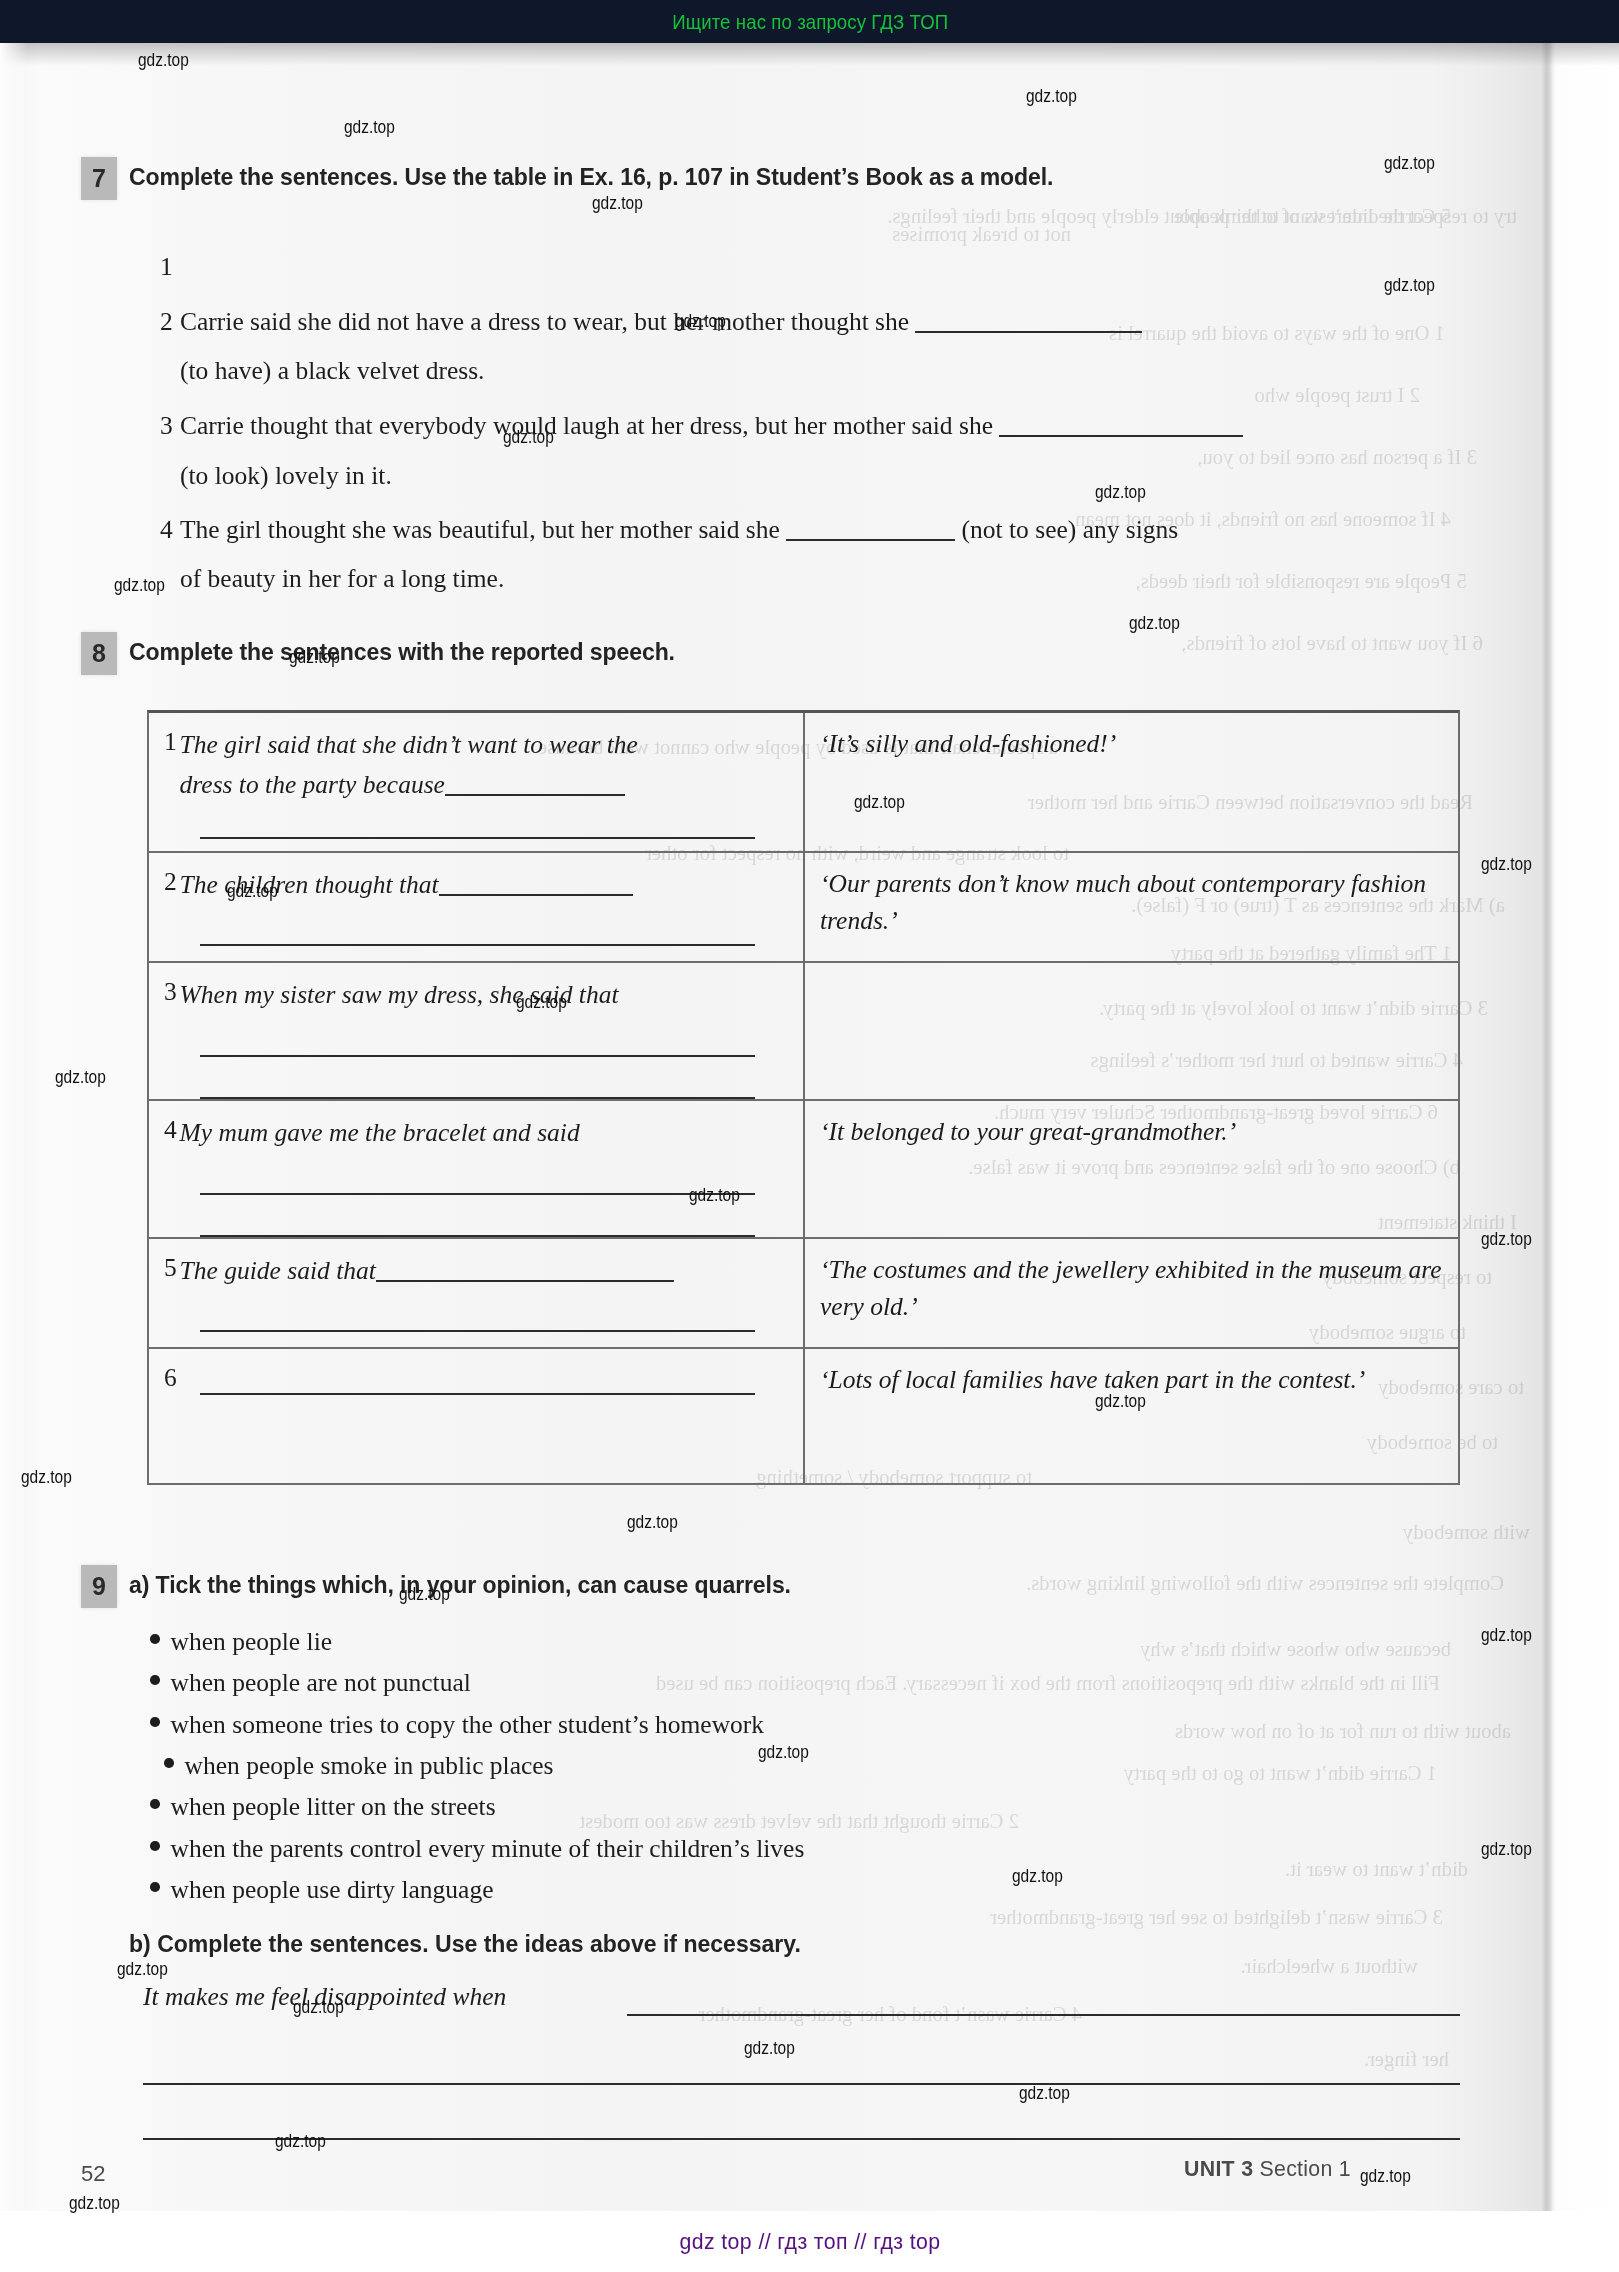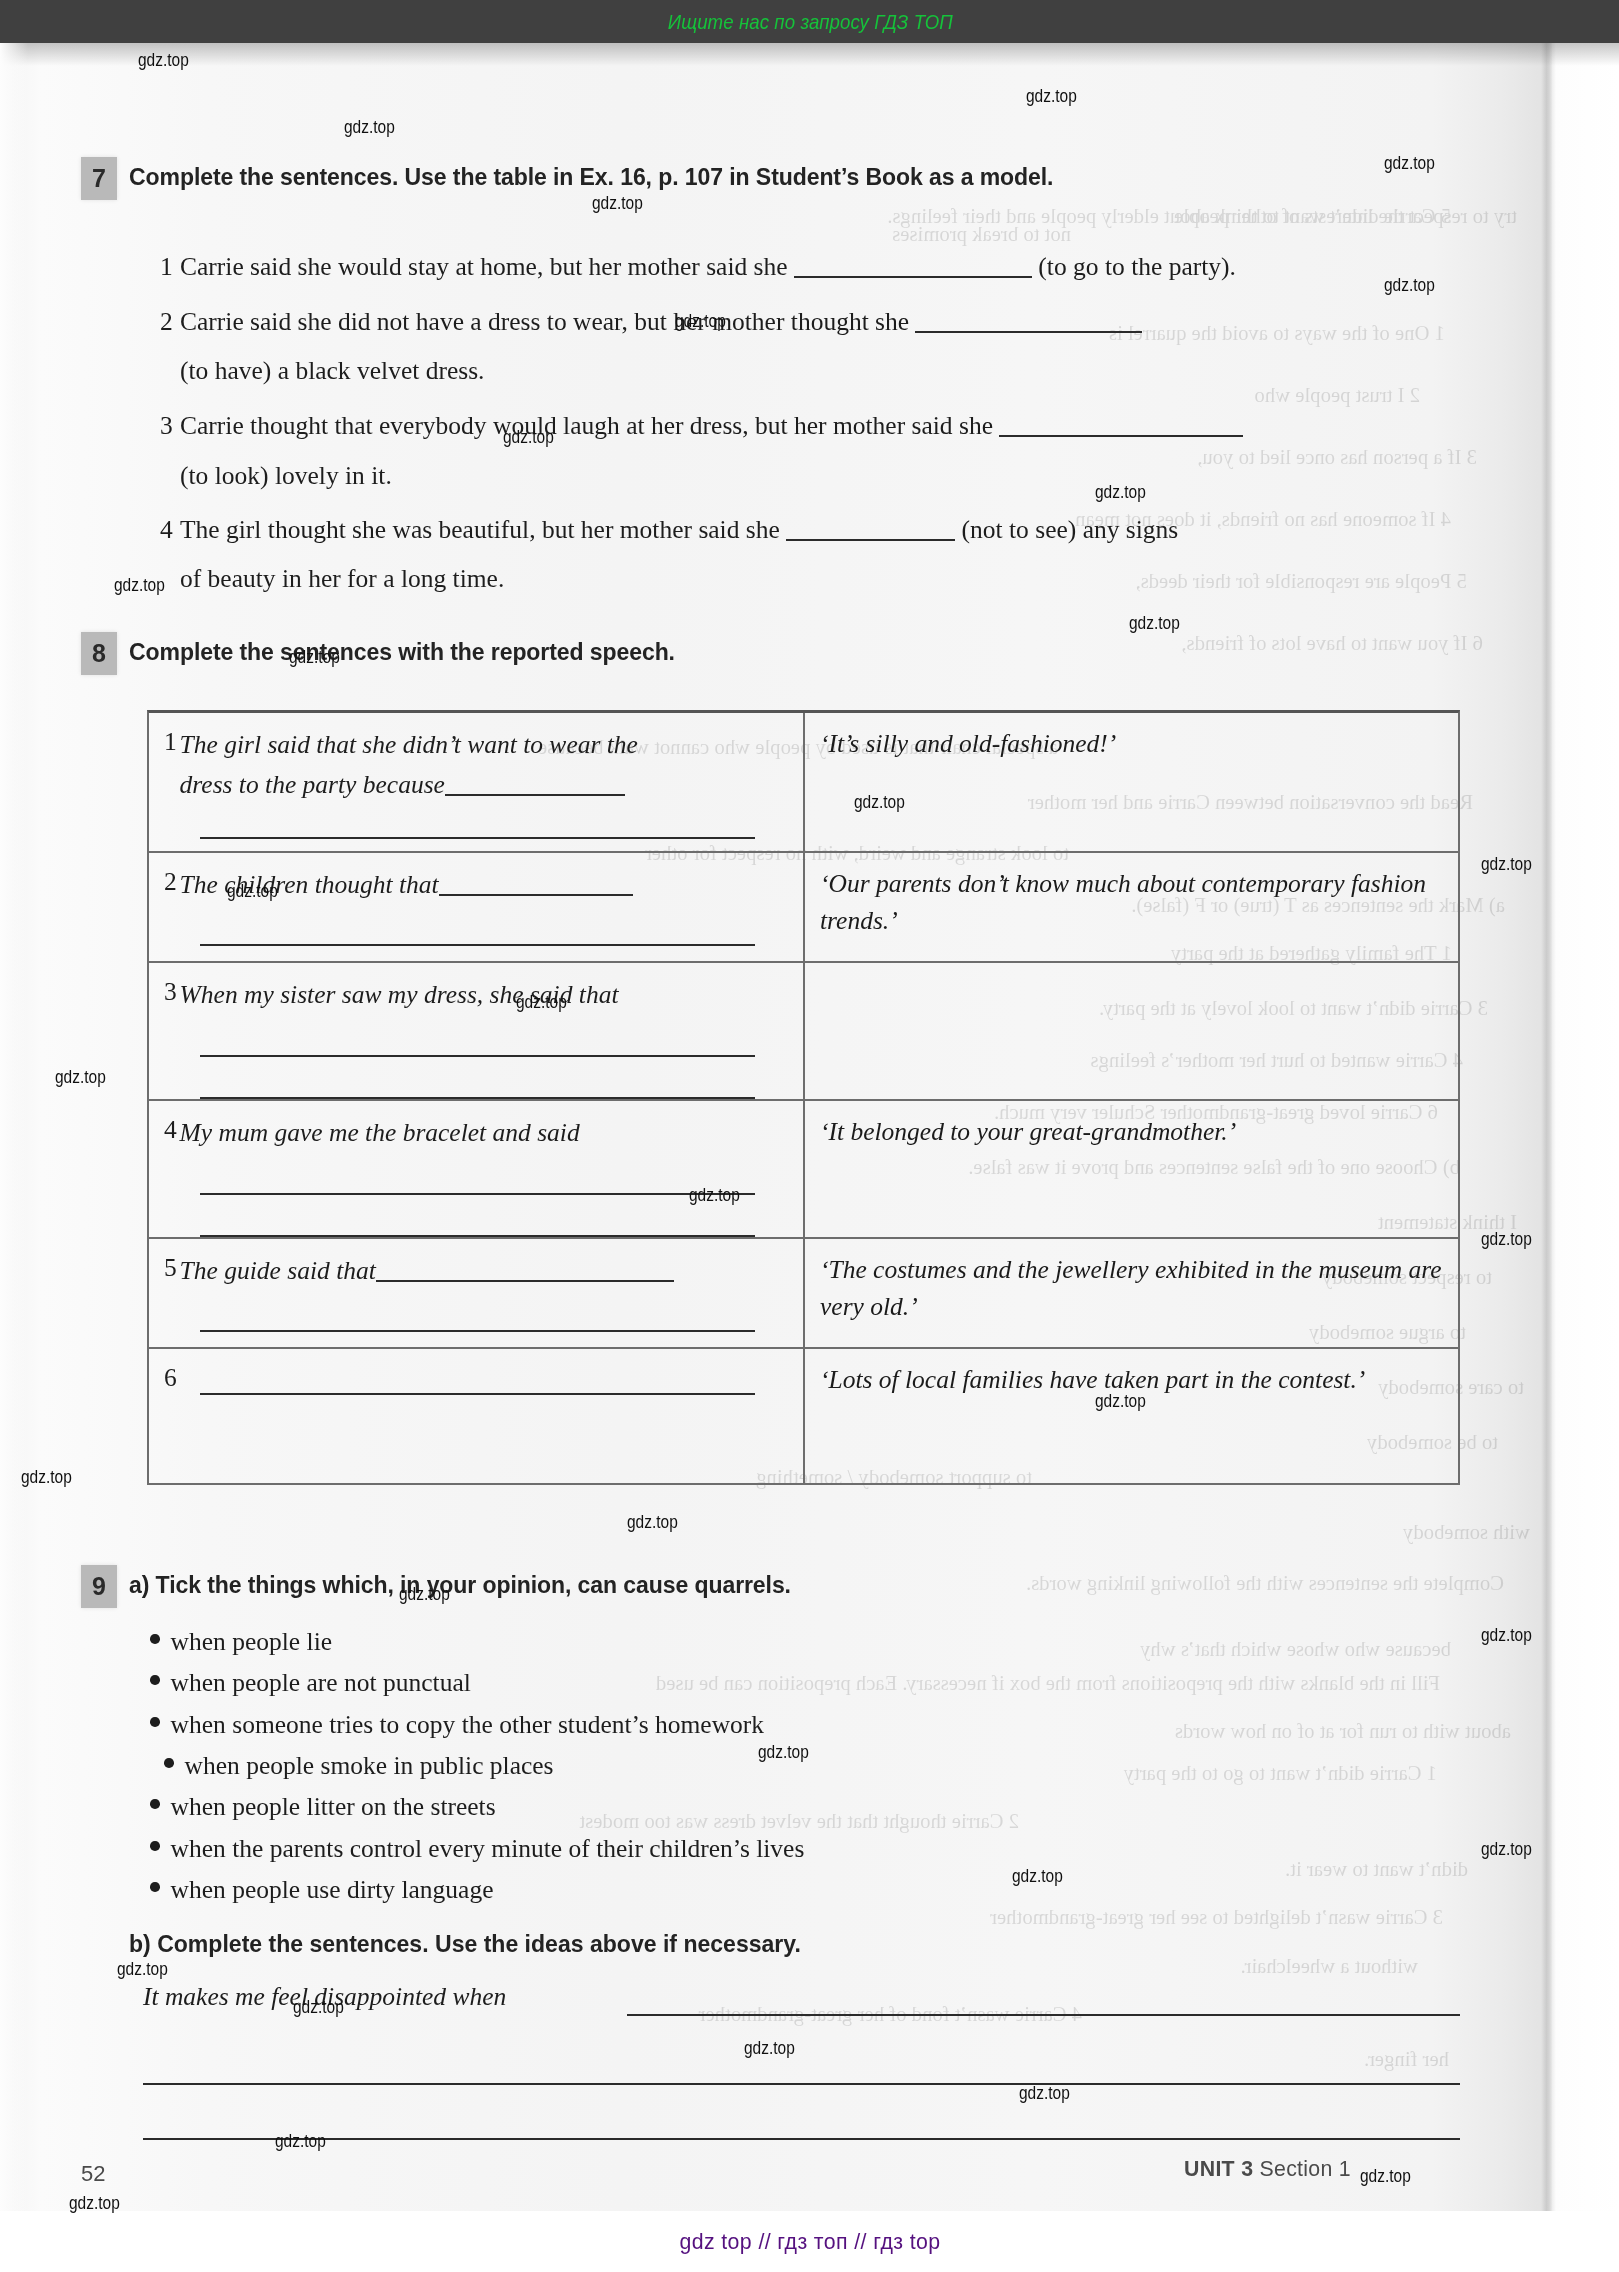--- a/index.html
+++ b/index.html
@@ -10,22 +10,22 @@
     width: 1620px; height: 2273px;
     position: relative;
     font-family: "Liberation Serif", serif;
     overflow: hidden;
   }
 
   
   #top-banner {
     position: absolute; top: 0; left: 0;
     width: 1620px; height: 43px;
-    background: #404040;
-    display: flex; align-items: center; justify-content: center; font-style: italic;
+    background: #0f172a;
+    display: flex; align-items: center; justify-content: center;
   }
   #top-banner .txt {
     color: #15c33a;
     font-family: "Liberation Sans", sans-serif;
     font-size: 20.7px;
     font-weight: 500;
     letter-spacing: 0.1px;
     transform: scaleX(.9);
   }
 
@@ -308,25 +308,20 @@
     </div>
 
   <div id="content">
 
     <div class="ex-row" style="left:81px; top:114px;">
       <div class="ex-num">7</div>
       <div class="ex-title">Complete the sentences. Use the table in Ex. 16, p. 107 in Student’s Book as a model.</div>
     </div>
 
     <div class="q-num" style="left:160px; top:209px;">1</div>
-    <div class="q-line" style="left:180px; top:209px;">
-      <span>Carrie said she would stay at home, but her mother said she</span>
-      <span class="blank" style="width:238px;"></span>
-      <span>(to go to the party).</span>
-    </div>
 
     <div class="q-num" style="left:160px; top:264px;">2</div>
     <div class="q-line" style="left:180px; top:264px;">
       <span>Carrie said she did not have a dress to wear, but her mother thought she</span>
       <span class="blank" style="width:227px;"></span>
     </div>
     <div class="q-line" style="left:180px; top:313px;">(to have) a black velvet dress.</div>
 
     <div class="q-num" style="left:160px; top:368px;">3</div>
     <div class="q-line" style="left:180px; top:368px;">

